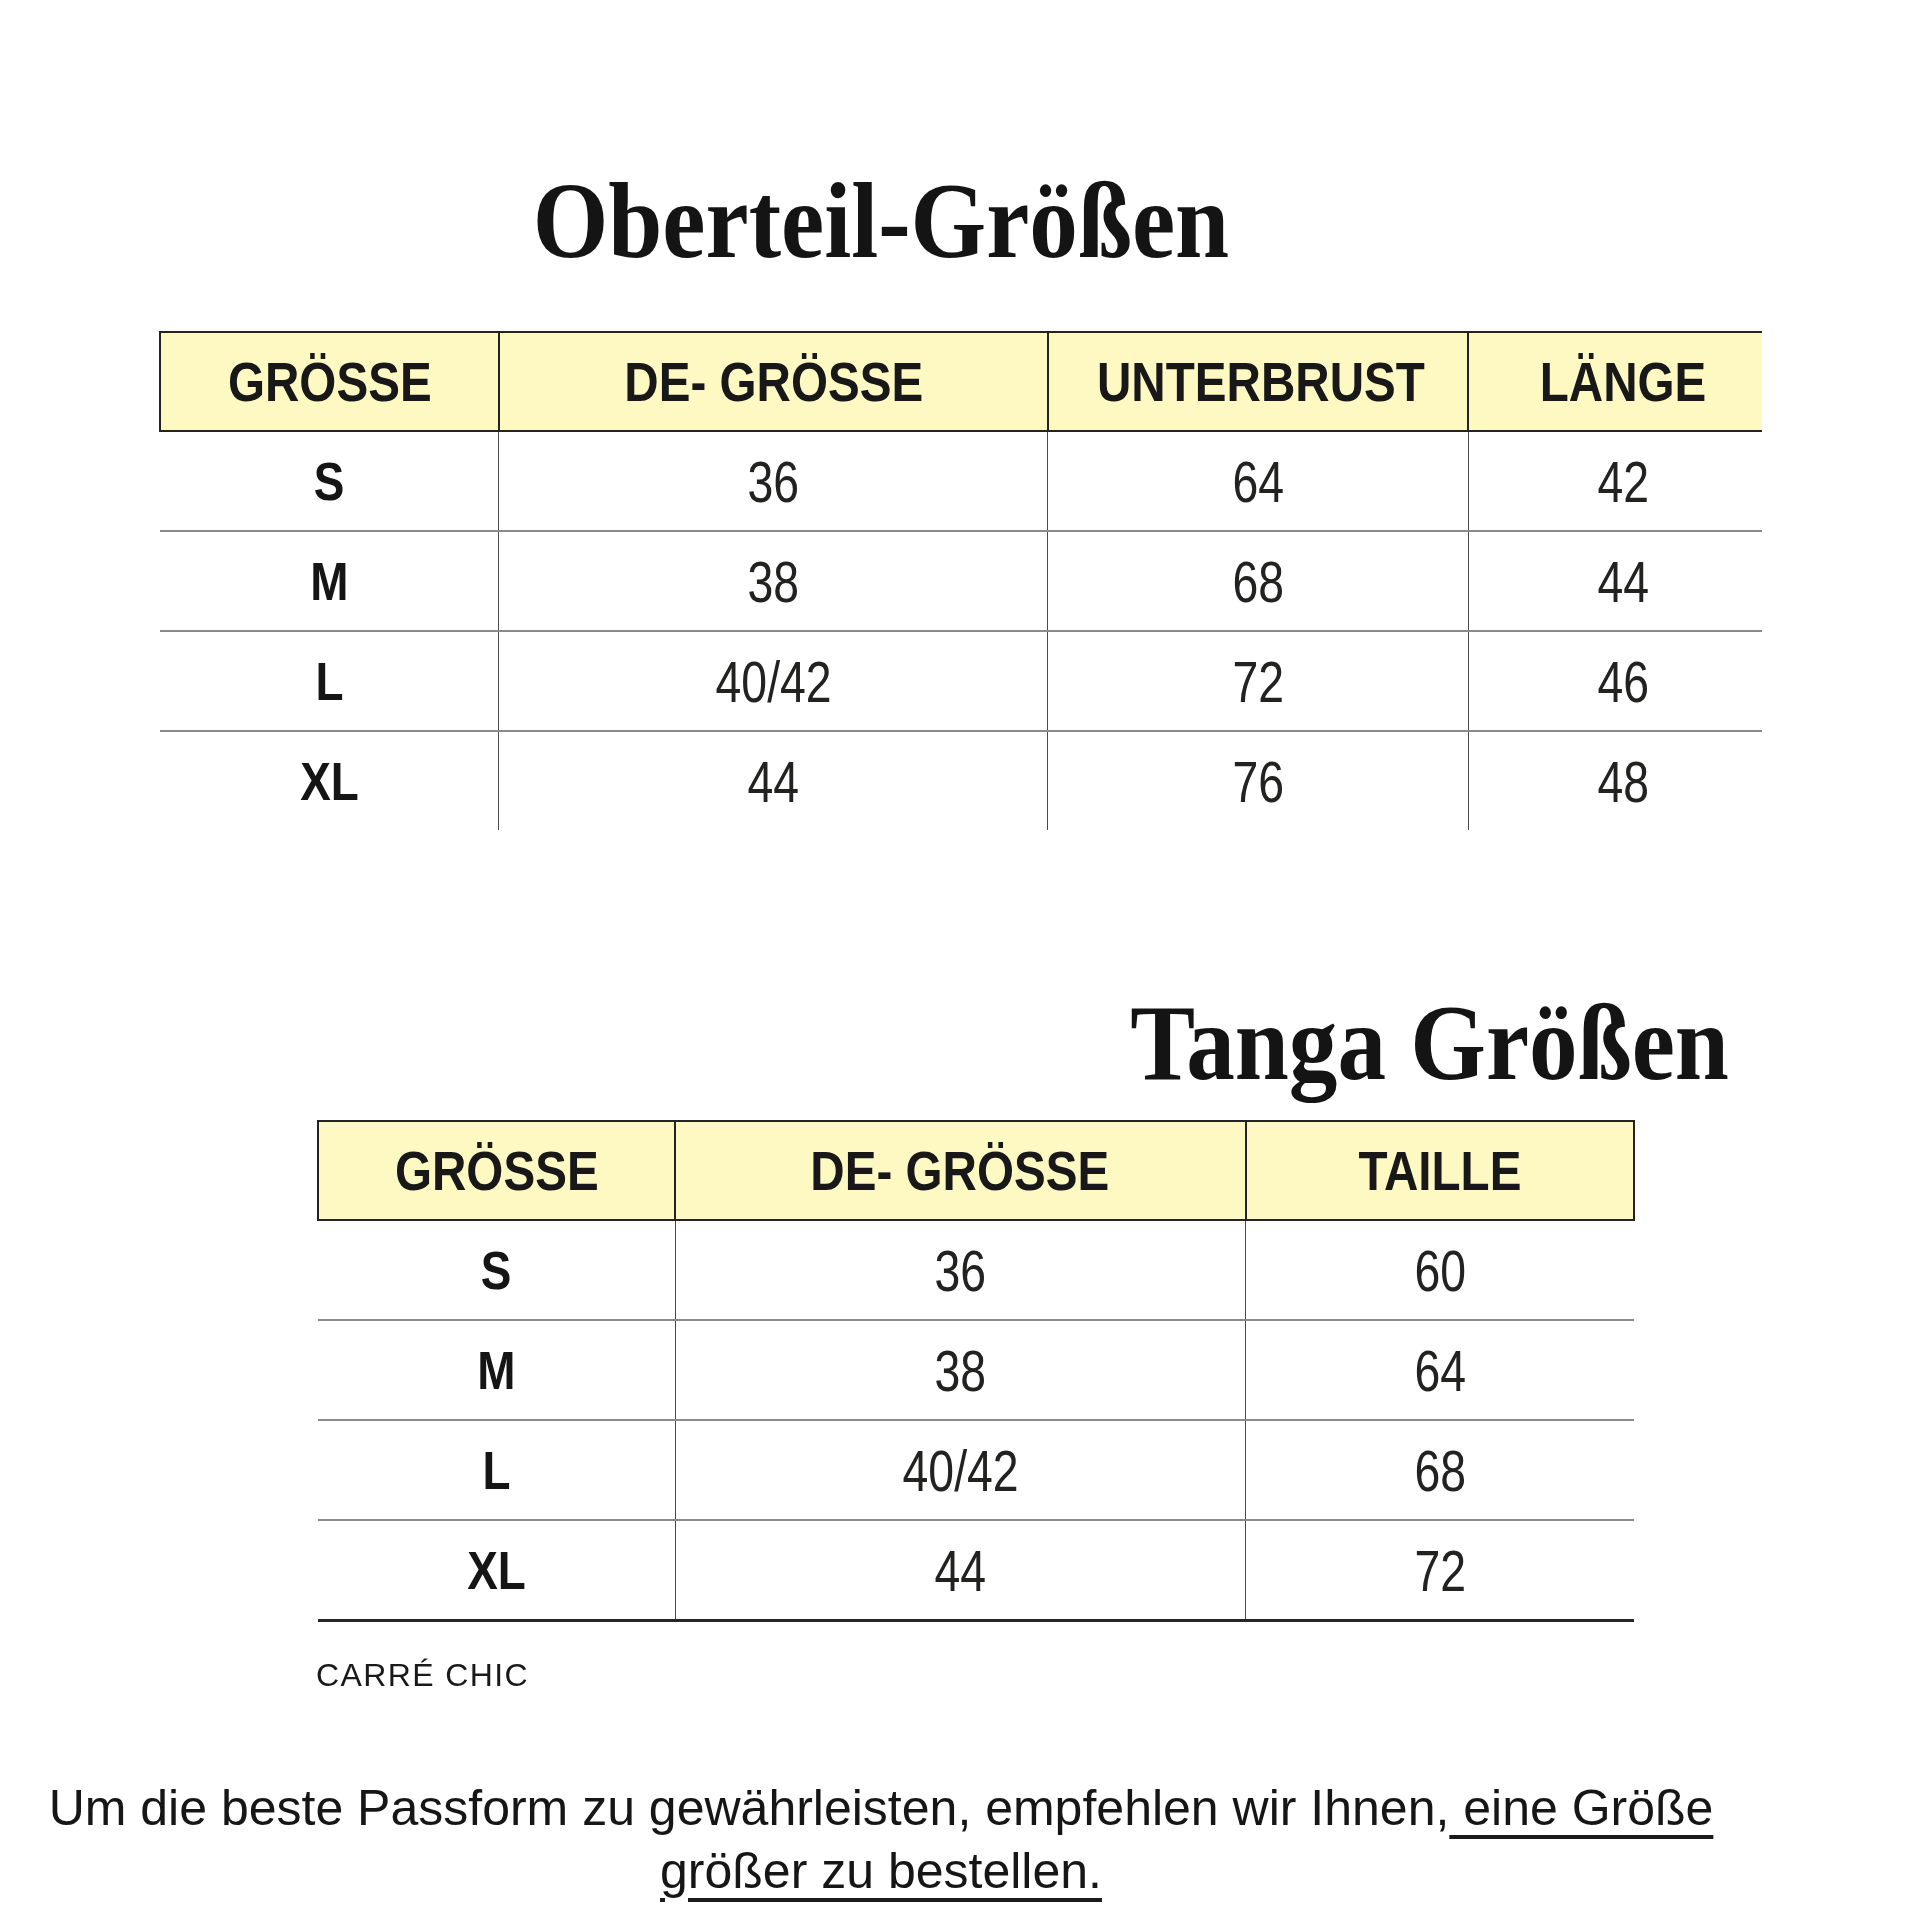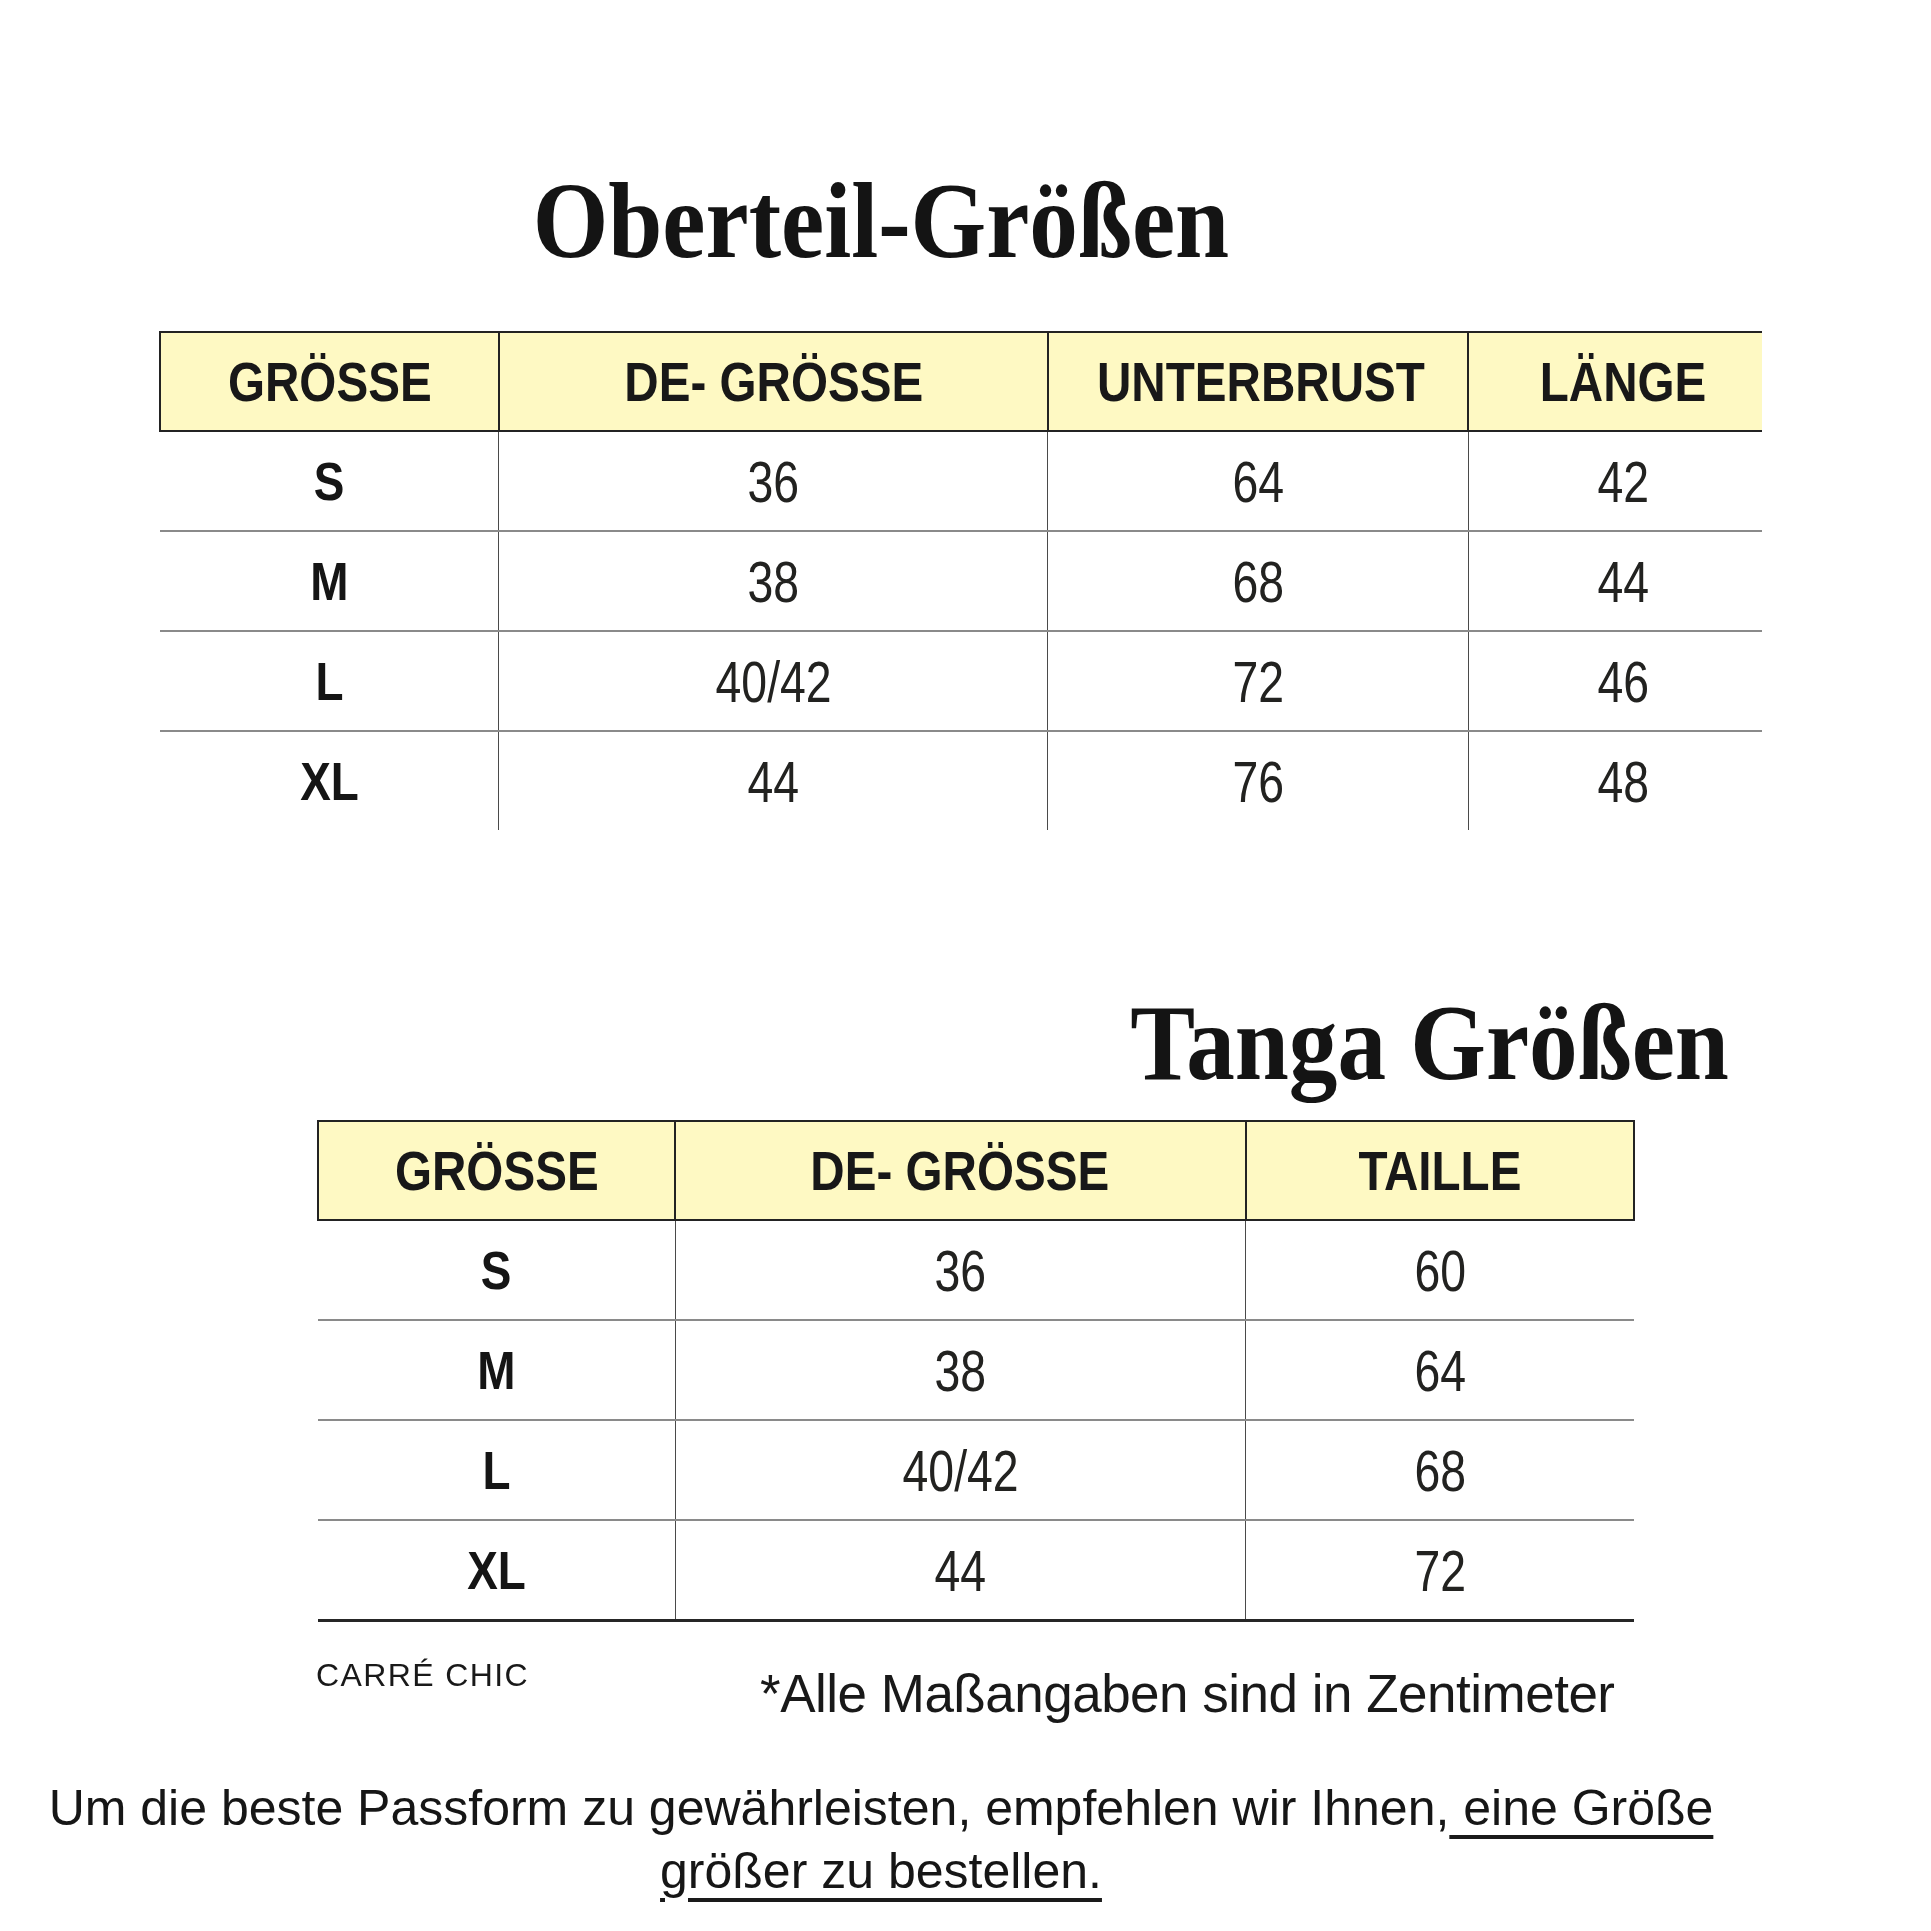--- a/index.html
+++ b/index.html
@@ -207,18 +207,17 @@
             <td><span class="size-txt">XL</span></td>
             <td><span class="num-txt">44</span></td>
             <td><span class="num-txt">72</span></td>
           </tr>
         </tbody>
     </table>
   </div>
 
   <div class="brand">CARRÉ CHIC</div>
 
-  <div class="note">*Alle Maßangaben sind in Zentimeter</div>
 
   <p class="advice"><span>Um die beste Passform zu gewährleisten, empfehlen wir Ihnen,</span><span class="u"> eine Größe</span><br><span class="u">größer zu bestellen.</span></p>
 
 </div>
 
 
 </body></html>

